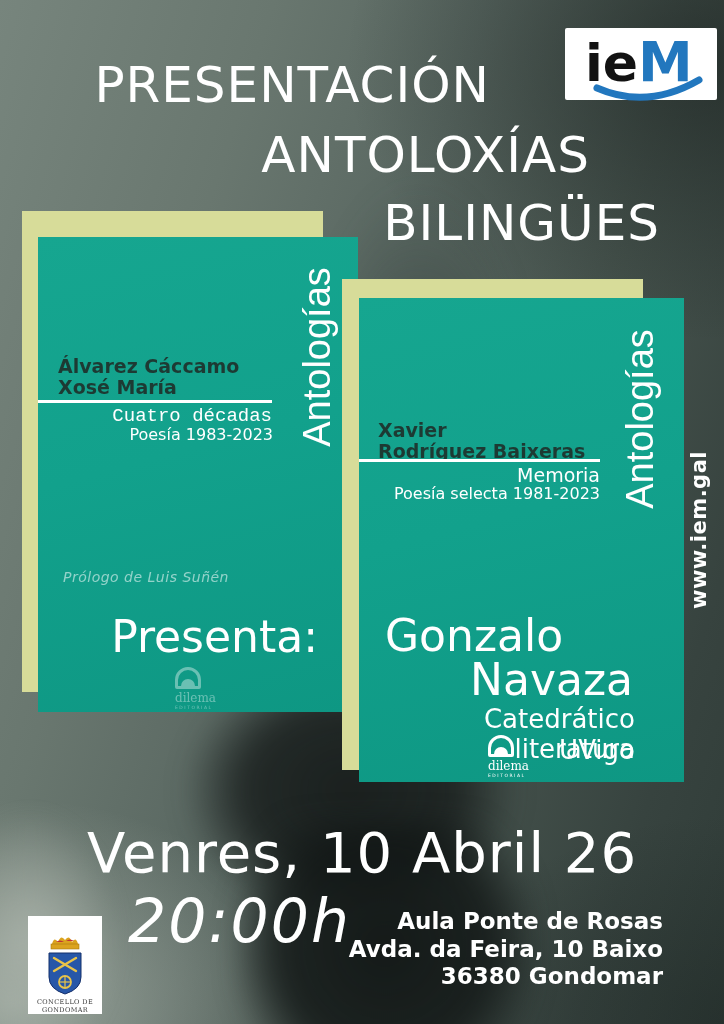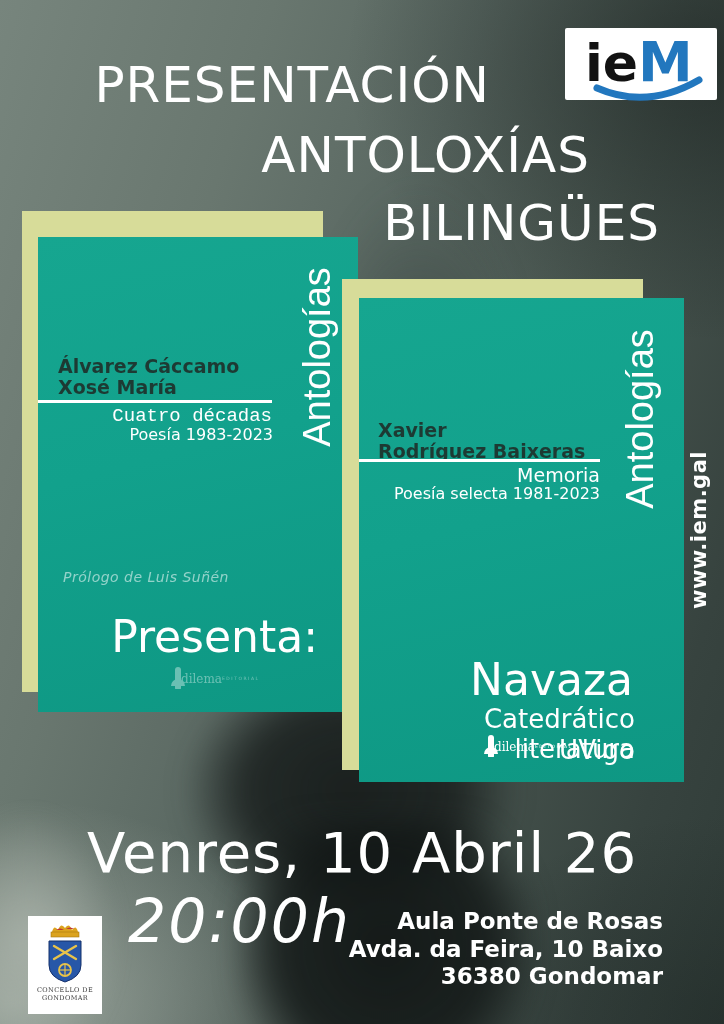--- a/index.html
+++ b/index.html
@@ -67,21 +67,21 @@
 
   .prologue{position:absolute;left:25px;top:332px;font-style:italic;font-size:14px;color:rgba(255,255,255,.55);letter-spacing:.5px;}
   .presenta{position:absolute;left:0;top:374px;width:280px;text-align:right;color:var(--white);font-size:44px;padding-left:29px;}
 
   .gonzalo{position:absolute;left:26px;top:312px;color:var(--white);font-size:44px;}
   .navaza{position:absolute;left:0;top:356px;width:274px;text-align:right;color:var(--white);font-size:44px;}
   .catedratico{position:absolute;left:0;top:406px;width:276px;text-align:right;color:var(--white);font-size:26px;}
   .uvigo{position:absolute;left:0;top:437px;width:276px;text-align:right;color:var(--white);font-size:26px;}
 
   
-  .dilema{position:absolute;display:flex;flex-direction:row;align-items:center;width:70px;}
+  .dilema{position:absolute;display:flex;flex-direction:column;align-items:flex-start;width:70px;}
   .dilema .arch{width:26px;height:22px;border:3px solid #fff;border-radius:13px 13px 2px 2px;position:relative;}
   .dilema .arch::after{content:'';position:absolute;bottom:0;left:50%;transform:translateX(-50%);
     width:14px;height:7px;background:#fff;border-radius:7px 7px 0 0;}
   .dilema .dname{font-family:"DejaVu Serif","Liberation Serif",serif;color:#fff;font-size:12px;margin-top:2px;}
   .dilema .dsub{font-size:4.5px;color:#fff;letter-spacing:1.5px;}
   .dilema1{left:137px;top:430px;opacity:.38;}
   .dilema2{left:129px;top:437px;}
 
   
   .website{position:absolute;left:699px;top:530px;transform:translate(-50%,-50%) rotate(-90deg);
@@ -89,21 +89,21 @@
 
   
   .date{position:absolute;left:30px;top:820px;width:664px;text-align:center;color:var(--white);
     font-size:56px;letter-spacing:1px;white-space:nowrap;}
   .time{position:absolute;left:128px;top:886px;color:var(--white);font-size:60px;letter-spacing:2px;font-style:italic;}
   .venue{position:absolute;right:61px;top:908px;text-align:right;color:var(--white);
     font-weight:700;font-size:23px;line-height:27.5px;}
 
   
   .council{position:absolute;left:28px;top:916px;width:74px;height:98px;background:#fff;
-    display:flex;flex-direction:column;align-items:center;padding-top:6px;}
+    display:flex;flex-direction:column;align-items:center;padding-top:18px;}
   .council-text{font-family:"DejaVu Serif","Liberation Serif",serif;color:#3a3a3a;font-size:6.5px;
     letter-spacing:.4px;text-align:center;line-height:8px;margin-top:2px;}
 </style>
 </head>
 <body>
 
 <div class="poster">
 
   <div class="blob jacket3"></div>
   <div class="blob jacket1"></div>
@@ -144,20 +144,21 @@
 
   <div class="panel pale2"></div>
   <div class="cover cover2">
     <div class="author">
       <div>Xavier</div>
       <div>Rodríguez Baixeras</div>
     </div>
     <div class="rule"></div>
     <div class="booktitle bt1">Memoria</div>
     <div class="booktitle bt2">Poesía selecta 1981-2023</div>
+    <div class="gonzalo">Gonzalo</div>
     <div class="navaza">Navaza</div>
     <div class="catedratico">Catedrático literatura</div>
     <div class="uvigo">UVigo</div>
     <div class="dilema dilema2">
       <div class="arch"></div>
       <div class="dname">dilema</div>
       <div class="dsub">EDITORIAL</div>
     </div>
   </div>
   <div class="spine spine2">Antologías</div>

